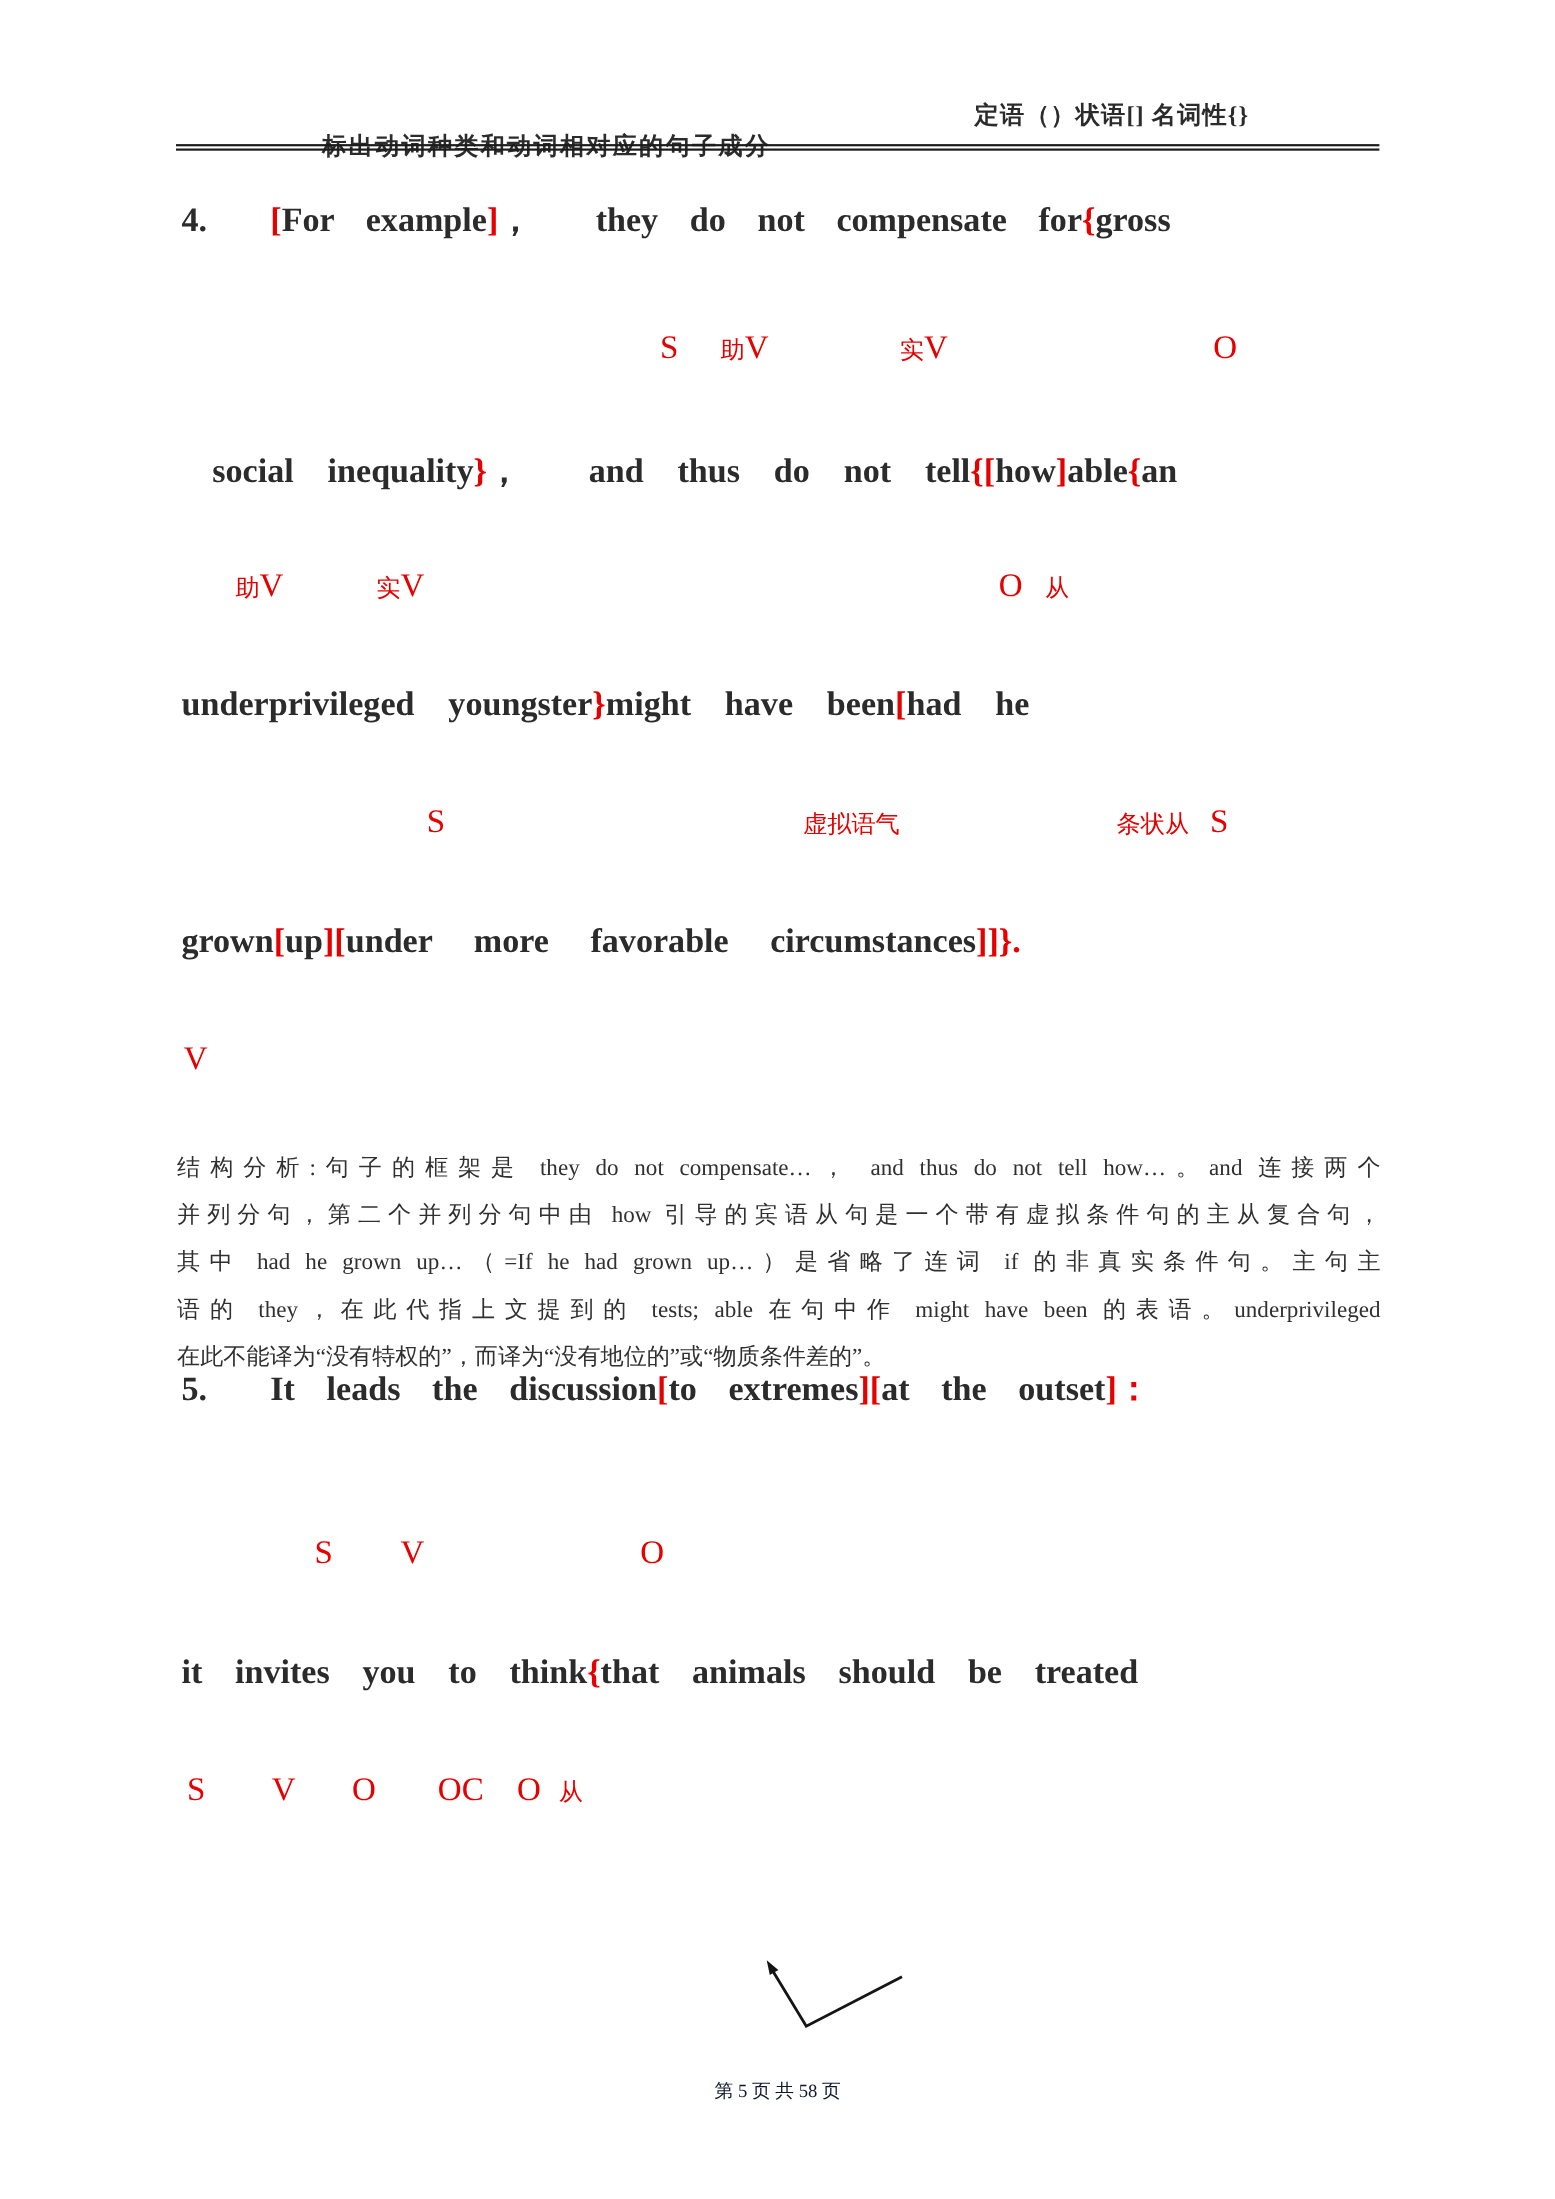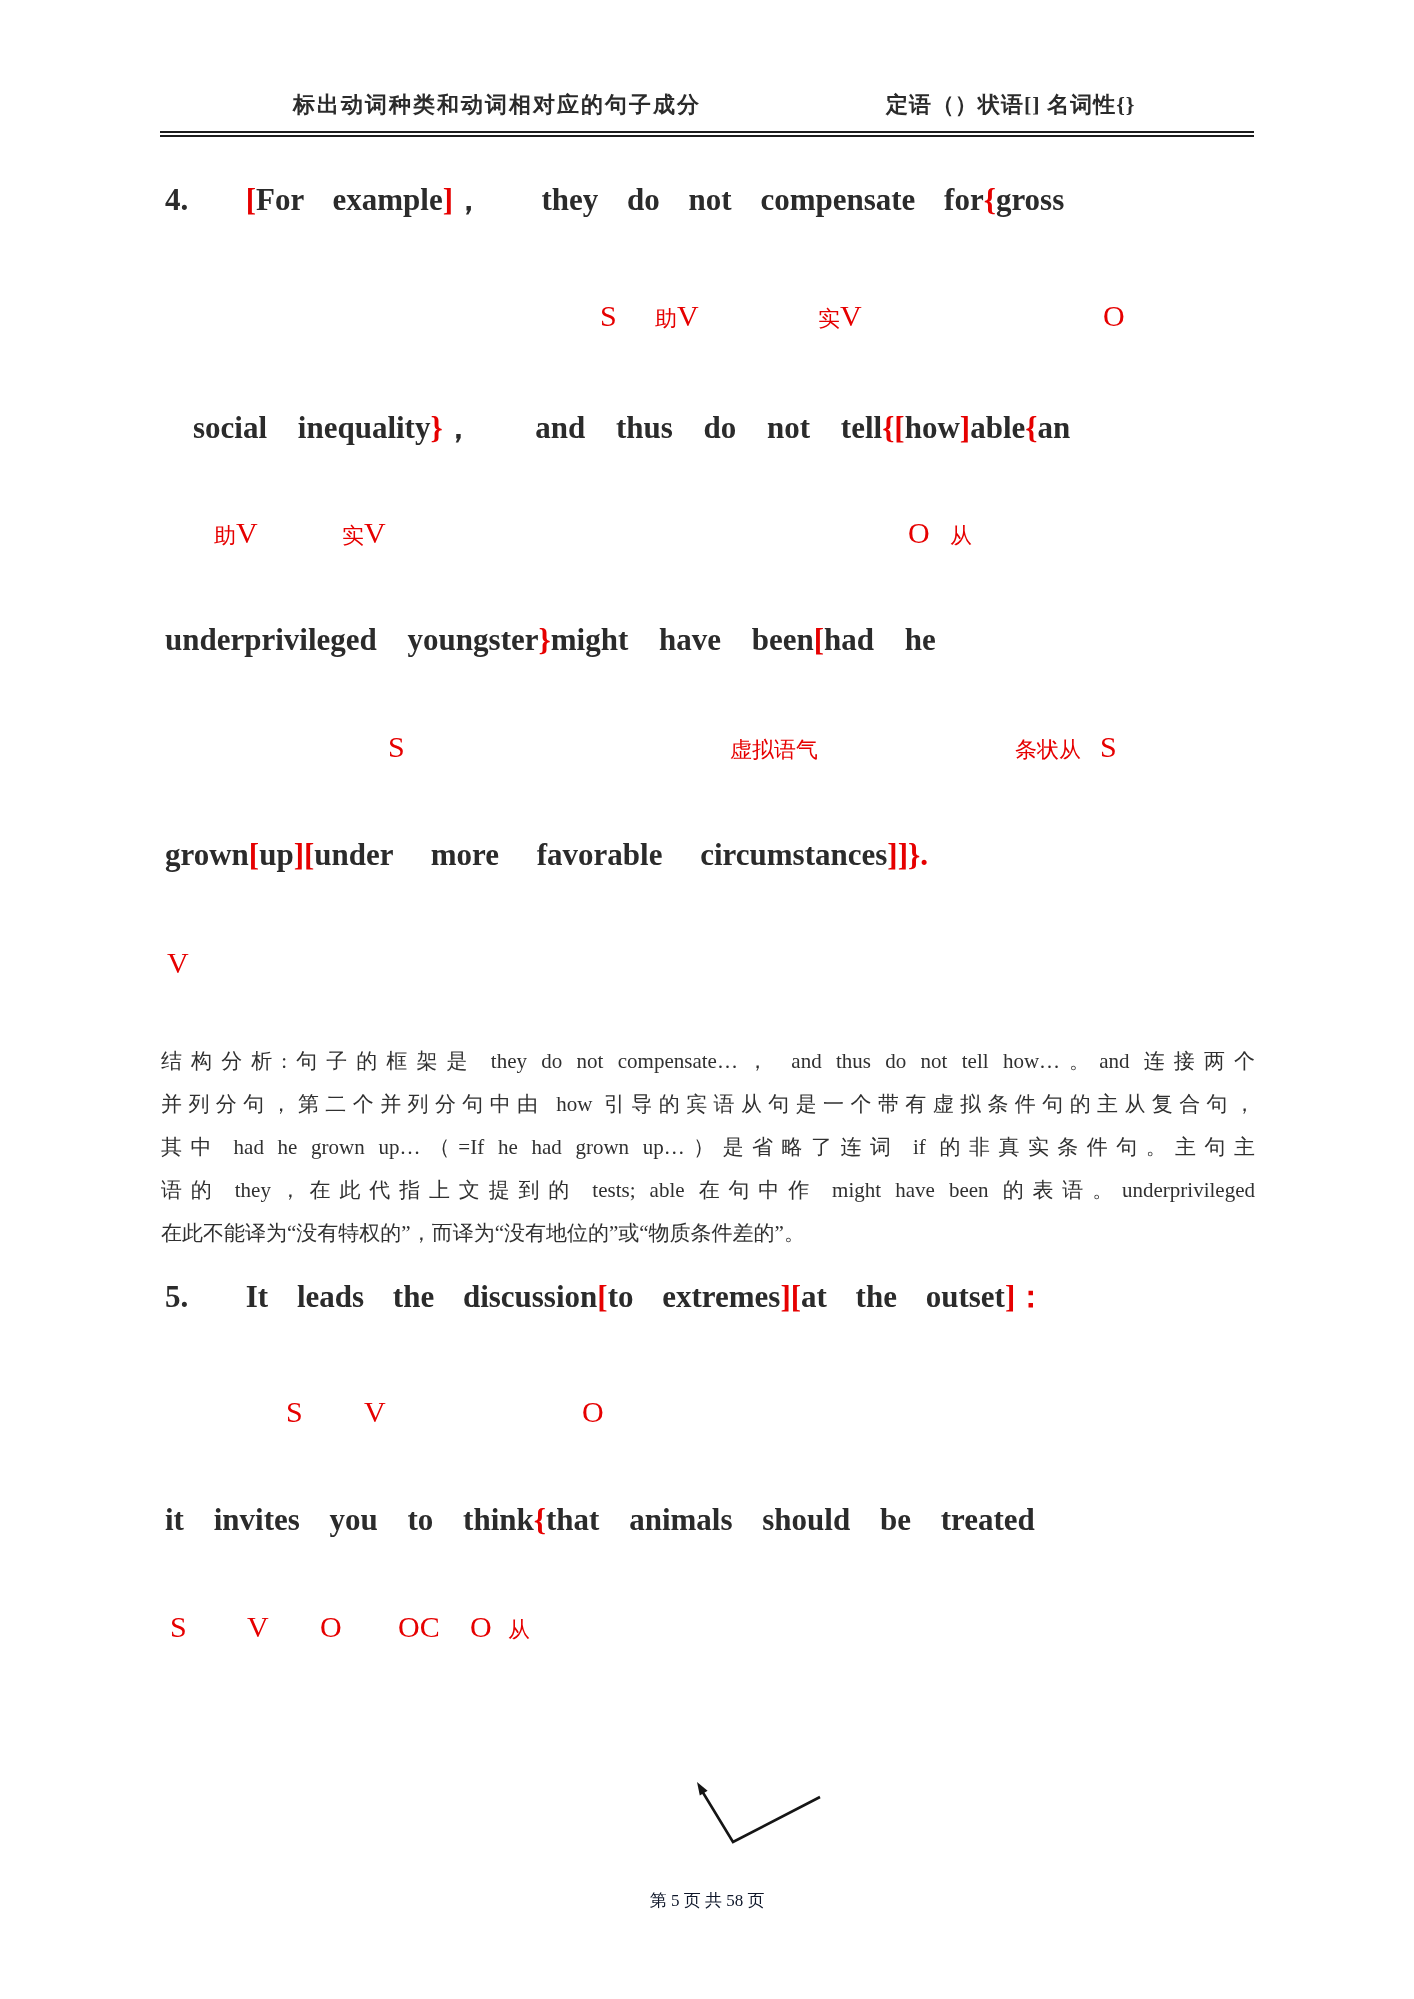--- a/index.html
+++ b/index.html
@@ -1,21 +1,21 @@
 <!DOCTYPE html>
 <html style="--red: #e60000; --ink: #2b2b2b;"><head>
 <meta charset="utf-8">
 <style>
   html,body{margin:0;padding:0;background:#ffffff;}
   .page{
     position:relative;width:1414px;height:1999px;background:#fff;
     font-family:"Liberation Serif","DejaVu Serif",serif;overflow:hidden;
   }
   .hdr{position:absolute;font-weight:700;font-size:22px;line-height:30px;color:var(--ink);white-space:pre;}
-  .hdr-left{letter-spacing:2px;}
+  .hdr-left{letter-spacing:2px;margin-top:28px;}
   .hdr-right{letter-spacing:1px;}
   .rule{position:absolute;height:1.5px;border-top:2.5px solid #1c1c1c;border-bottom:2.5px solid #1c1c1c;}
   .tline{
     position:absolute;left:165px;font-weight:700;font-size:31px;line-height:42px;
     color:var(--ink);white-space:pre;
   }
   .c-red{color:var(--red);}
   .ann-row{position:absolute;left:0;width:100%;height:42px;}
   .tok{position:absolute;font-size:30px;line-height:40px;color:var(--red);white-space:pre;font-weight:400;}
   .tok .c-cn{font-size:22px;}
@@ -71,21 +71,21 @@
   <div class="ann-row" style="top:943px;">
     <span class="tok" style="left:167px;"><span>V</span></span>
   </div>
 
   <div class="para-line jl" style="top:1040px;">结构分析:句子的框架是 they do not compensate…， and thus do not tell how…。and 连接两个</div>
   <div class="para-line jl" style="top:1083px;">并列分句，第二个并列分句中由 how 引导的宾语从句是一个带有虚拟条件句的主从复合句，</div>
   <div class="para-line jl" style="top:1126px;">其中 had he grown up…（=If he had grown up…）是省略了连词 if 的非真实条件句。主句主</div>
   <div class="para-line jl" style="top:1169px;">语的 they，在此代指上文提到的 tests; able 在句中作 might have been 的表语。underprivileged</div>
   <div class="para-line" style="top:1212px;">在此不能译为“没有特权的”，而译为“没有地位的”或“物质条件差的”。</div>
 
-  <div class="tline" style="top:1276px;word-spacing:21px;"><span>5.  It leads the discussion</span><span class="c-red">[</span><span>to extremes</span><span class="c-red">][</span><span>at the outset</span><span class="c-red">]：</span></div>
+  <div class="tline" style="top:1242px;word-spacing:21px;"><span>5.  It leads the discussion</span><span class="c-red">[</span><span>to extremes</span><span class="c-red">][</span><span>at the outset</span><span class="c-red">]：</span></div>
 
   <div class="ann-row" style="top:1392px;">
     <span class="tok" style="left:286px;"><span>S</span></span>
     <span class="tok" style="left:364px;"><span>V</span></span>
     <span class="tok" style="left:582px;"><span>O</span></span>
   </div>
 
   <div class="tline" style="top:1499px;word-spacing:22px;"><span>it invites you to think</span><span class="c-red">{</span><span>that animals should be treated</span></div>
 
   <div class="ann-row" style="top:1607px;">

